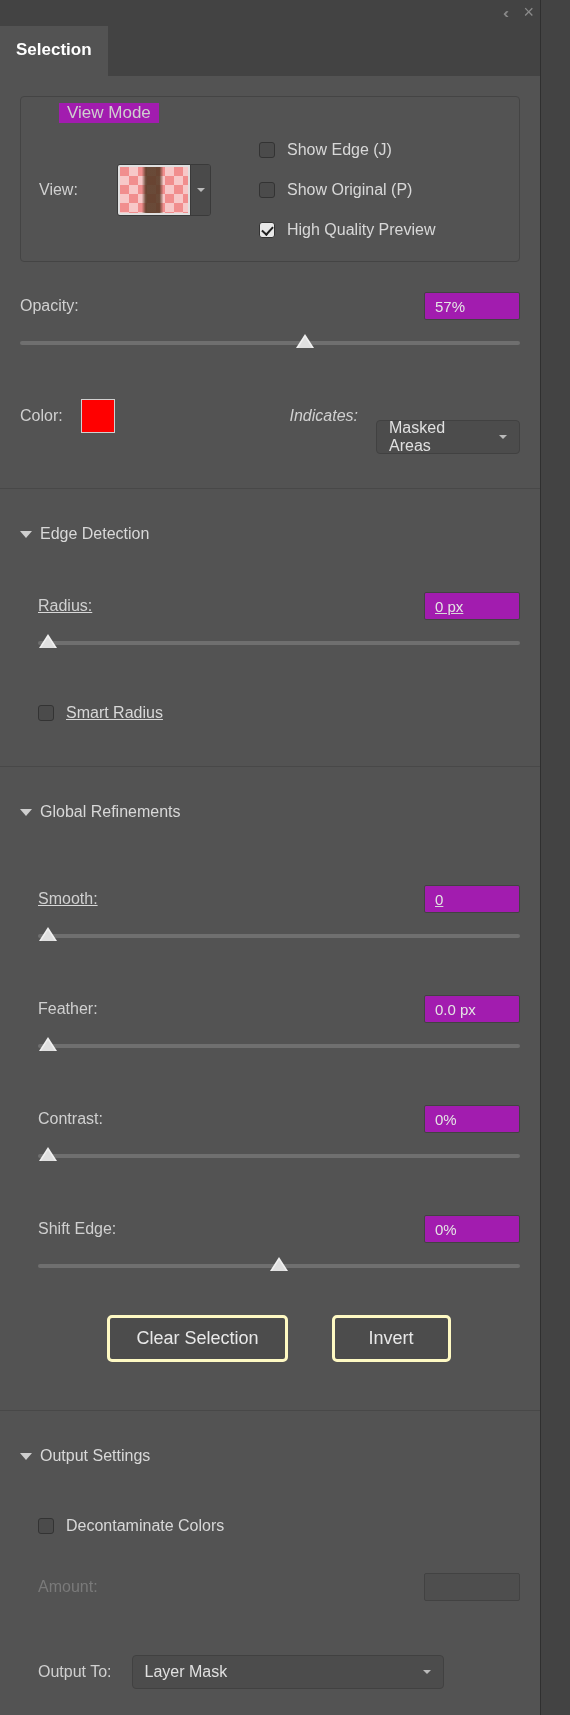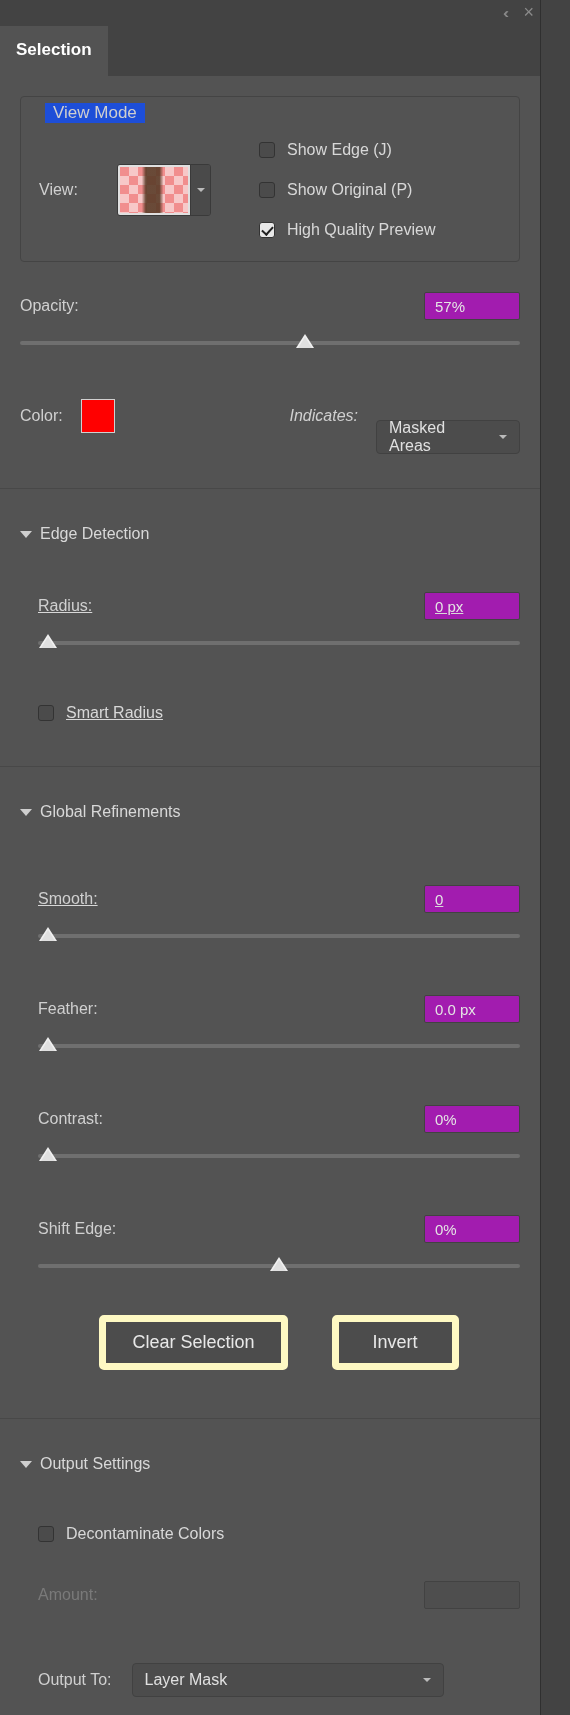--- a/index.html
+++ b/index.html
@@ -59,22 +59,22 @@
   .fieldset {
     border: 1px solid #444444;
     border-radius: 4px;
     margin-top: 6px;
     padding: 44px 18px 22px 18px;
     position: relative;
   }
   .legend {
     position: absolute;
     top: -2px;
-    left: 24px;
-    background: #1d4ed8;
+    left: 38px;
+    background: #a21caf;
     padding: 0 8px;
     color: #cfcfcf;
     font-size: 17px;
     top: 6px;
   }
   .view-row {
     display: flex;
     align-items: center;
   }
   .view-lab { width: 78px; color: #d0d0d0; }
@@ -208,21 +208,21 @@
     cursor:pointer;
   }
   .acc-chev {
     width:0;height:0;
     border-left:6px solid transparent;
     border-right:6px solid transparent;
     border-top:7px solid #cfcfcf;
   }
   .indent { margin-left:18px; }
   .btn {
-    border:7px solid #fef9c3;
+    border:3px solid #fef9c3;
     border-radius:5px;
     background:#4c4c4c;
     color:#e8e8e8;
     font-size:18px;
     padding:10px 26px;
     cursor:pointer;
   }
   .btn-row { display:flex; gap:44px; justify-content:center; margin-top:40px; }
   .disabled-text { color:#7a7a7a; }
   .wide-dd { width:312px; justify-content:space-between; }

